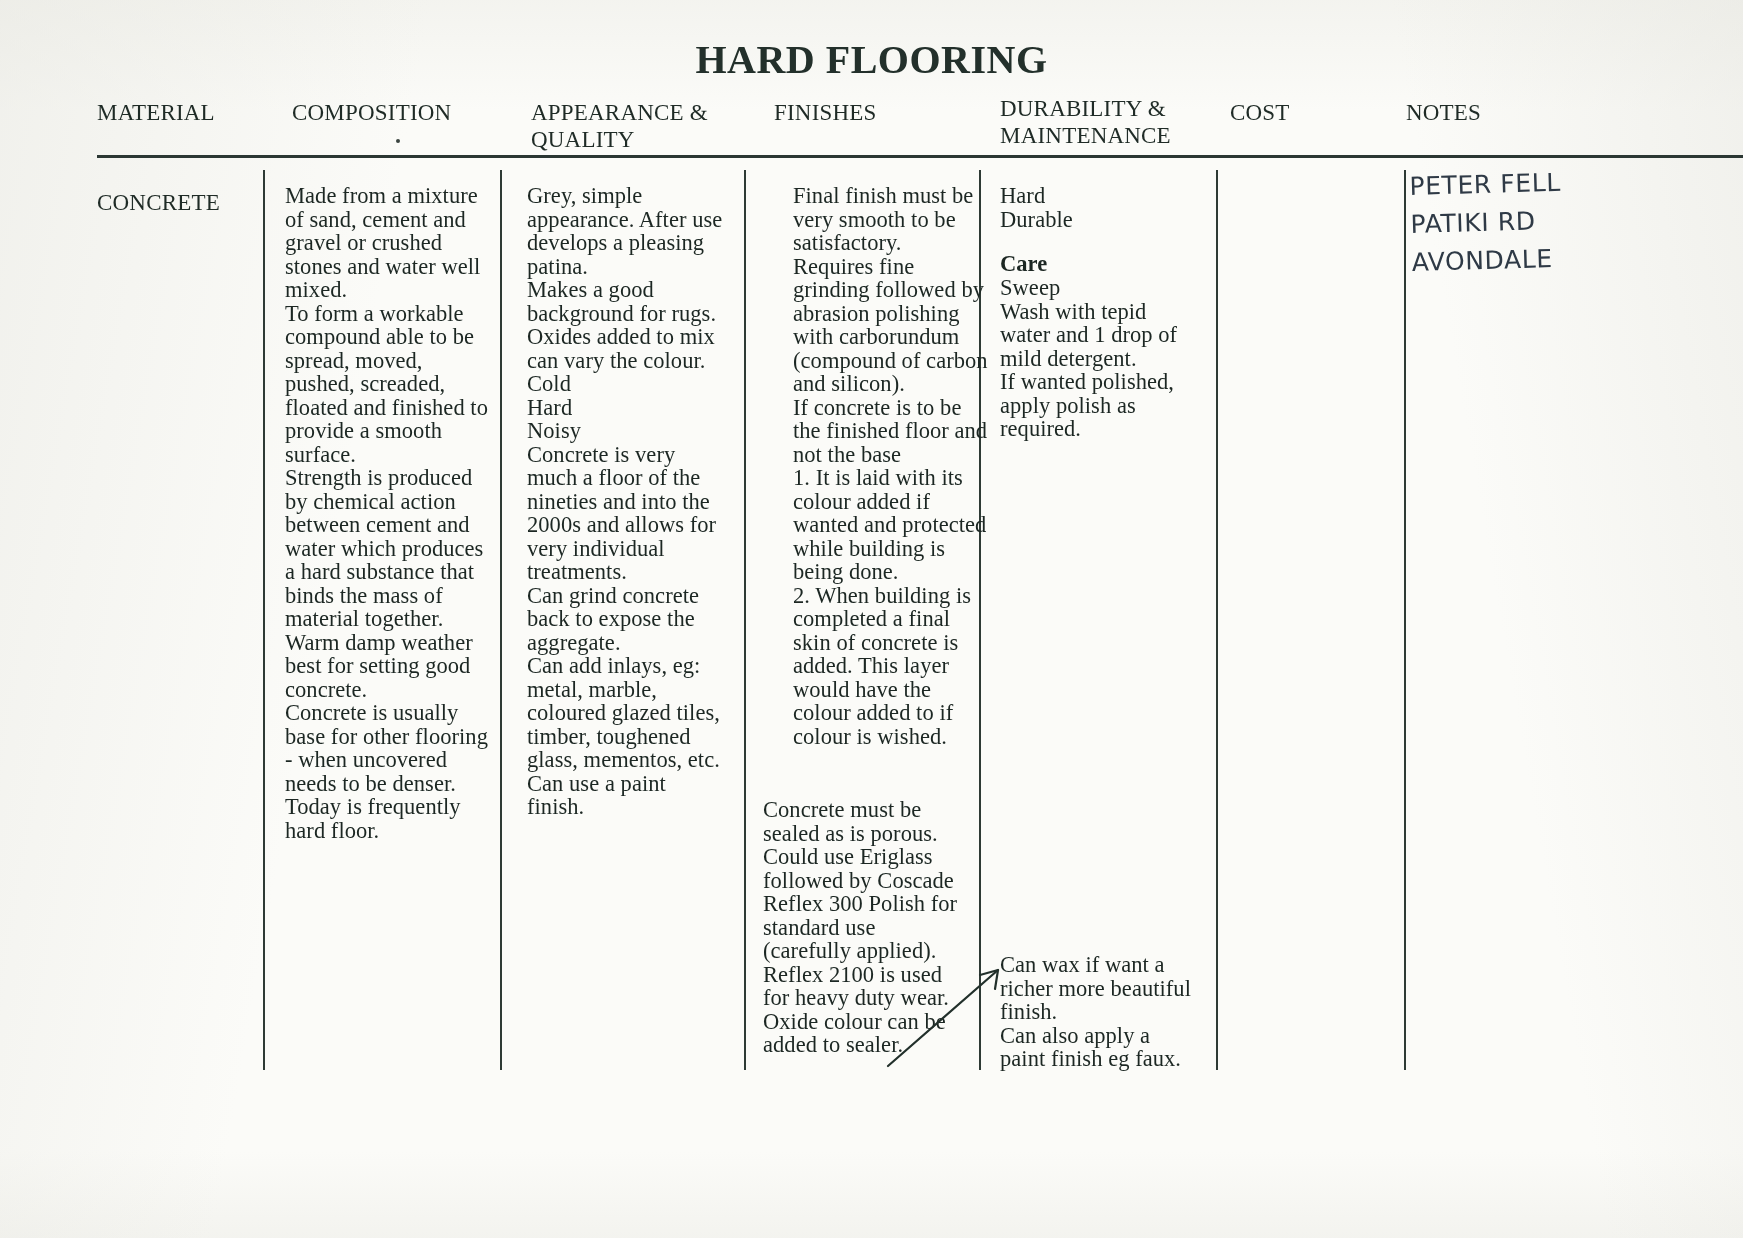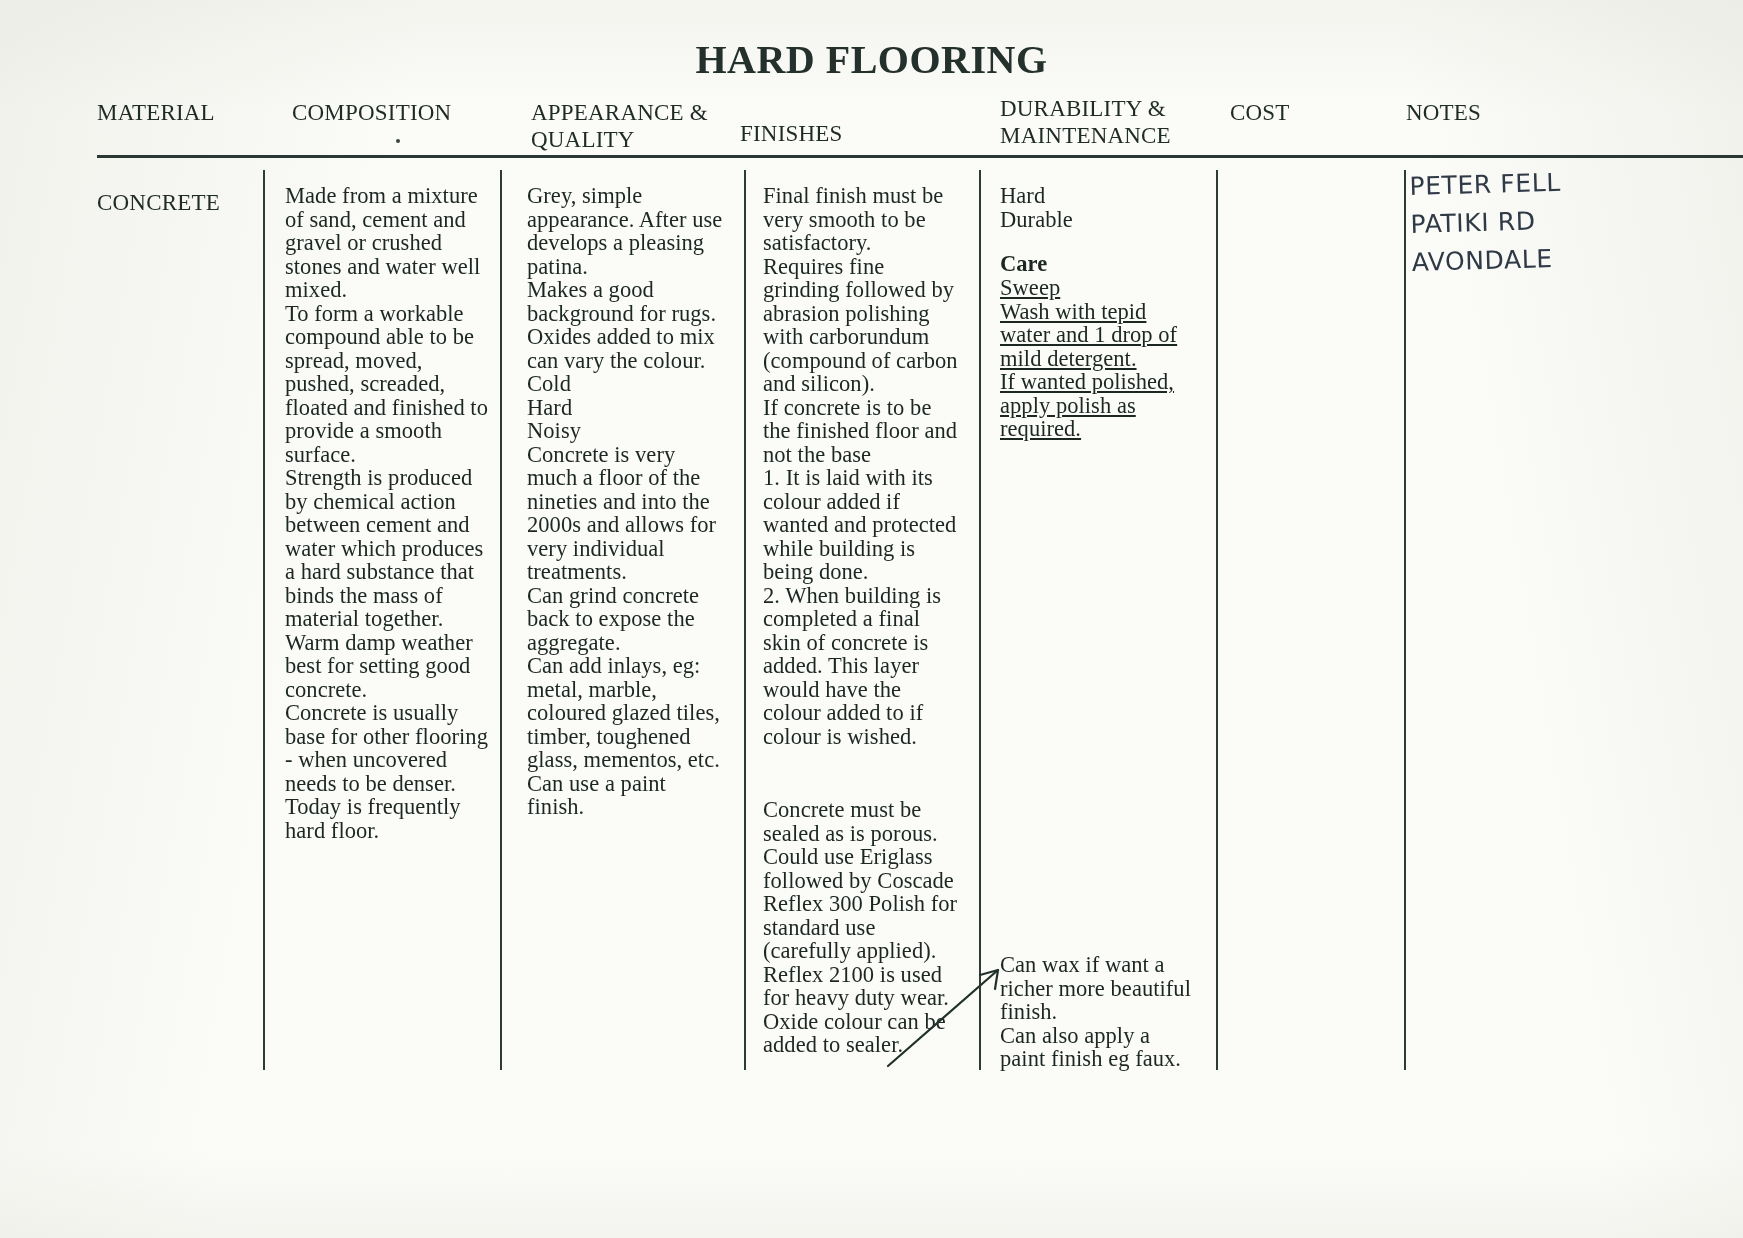--- a/index.html
+++ b/index.html
@@ -108,21 +108,21 @@
 
 <div id="page">
   <div id="paper-texture"></div>
 
   <div id="title">HARD FLOORING</div>
 
   <div class="col-header" style="left:97px; top:100px; width:180px;">MATERIAL</div>
   <div class="col-header" style="left:292px; top:100px; width:230px;">COMPOSITION</div>
   <div class="col-header" style="left:531px; top:100px; width:220px;">APPEARANCE &amp;
 QUALITY</div>
-  <div class="col-header" style="left:740px; top:100px; width:200px;margin-top:21px;">FINISHES</div>
+  <div class="col-header" style="left:774px; top:100px; width:200px;">FINISHES</div>
   <div class="col-header" style="left:1000px; top:96px; width:240px;">DURABILITY &amp;
 MAINTENANCE</div>
   <div class="col-header" style="left:1230px; top:100px; width:140px;">COST</div>
   <div class="col-header" style="left:1406px; top:100px; width:160px;">NOTES</div>
 
   <div id="ink-dot"></div>
 
   <div id="header-rule"></div>
 
   <div class="vrule" style="left:263px; top:170px; height:900px;"></div>
@@ -144,34 +144,34 @@
 Makes a good background for rugs.
 Oxides added to mix can vary the colour.
 Cold
 Hard
 Noisy
 Concrete is very much a floor of the nineties and into the 2000s and allows for very individual treatments.
 Can grind concrete back to expose the aggregate.
 Can add inlays, eg: metal, marble, coloured glazed tiles, timber, toughened glass, mementos, etc.
 Can use a paint finish.</div>
 
-  <div class="cell" style="left:763px; top:184px; width:200px;">Final finish must be very smooth to be satisfactory.
+  <div class="cell" style="left:793px; top:184px; width:200px;">Final finish must be very smooth to be satisfactory.
 Requires fine grinding followed by abrasion polishing with carborundum (compound of carbon and silicon).
 If concrete is to be the finished floor and not the base
 1. It is laid with its colour added if wanted and protected while building is being done.
 2. When building is completed a final skin of concrete is added. This layer would have the colour added to if colour is wished.</div>
 
   <div class="cell" style="left:763px; top:798px; width:200px;">Concrete must be sealed as is porous. Could use Eriglass followed by Coscade Reflex 300 Polish for standard use (carefully applied). Reflex 2100 is used for heavy duty wear. Oxide colour can be added to sealer.</div>
 
   <div class="cell" style="left:1000px; top:184px; width:200px;">Hard
 Durable</div>
 
   <div class="cell" style="left:1000px; top:252px; width:200px; font-weight:bold;">Care</div>
 
-  <div class="cell" style="left:1000px; top:276px; width:195px;text-decoration:underline;">Sweep
+  <div class="cell" style="left:1000px; top:276px; width:195px;">Sweep
 Wash with tepid water and 1 drop of mild detergent.
 If wanted polished, apply polish as required.</div>
 
 
   <div class="cell" style="left:1000px; top:953px; width:200px;">Can wax if want a richer more beautiful finish.
 Can also apply a paint finish eg faux.</div>
 
   <div class="cell" style="left:1244px; top:184px; width:140px;"></div>
 
   <div id="notes-hand" style="left:1409px; top:168px; width:320px;">PETER FELL

